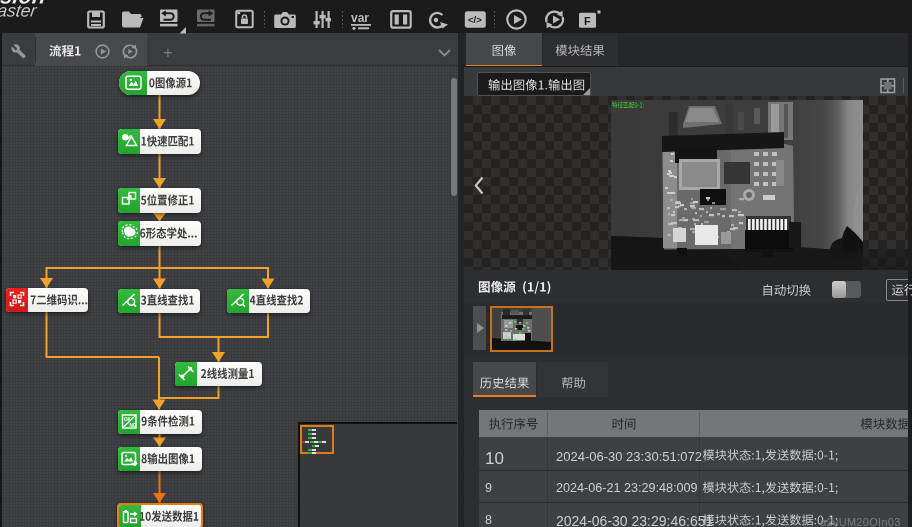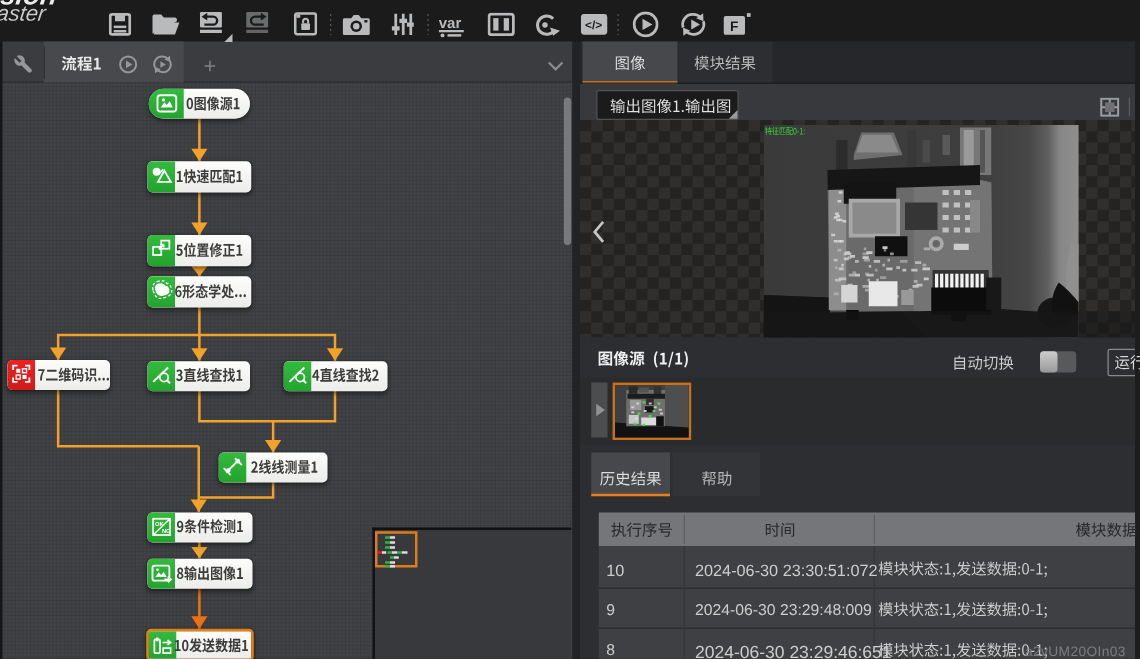--- a/index.html
+++ b/index.html
@@ -486,25 +486,25 @@
 <div class="abs" style="left:538px;top:362px;width:70px;height:35px;background:#323437;z-index:4"></div>
 
 <div class="abs" style="left:479px;top:410px;width:433px;height:27px;background:#747679;z-index:3"></div>
 <div class="abs" style="left:547px;top:412px;width:1px;height:23px;background:#5c5e60;z-index:4"></div>
 <div class="abs" style="left:699px;top:412px;width:1px;height:23px;background:#5c5e60;z-index:4"></div>
 <div class="abs" style="left:479px;top:437px;width:433px;height:90px;background:#3e4043;z-index:3"></div>
 <div class="abs" style="left:479px;top:469.5px;width:433px;height:1px;background:#292b2d;z-index:4"></div>
 <div class="abs" style="left:479px;top:502px;width:433px;height:1px;background:#292b2d;z-index:4"></div>
 <div class="abs" style="left:547px;top:437px;width:1px;height:90px;background:#333537;z-index:4"></div>
 <div class="abs" style="left:699px;top:437px;width:1px;height:90px;background:#333537;z-index:4"></div>
-<div class="abs" style="left:485px;top:449px;color:#cdcdcd;font-size:13px;z-index:5">10</div>
+<div class="abs" style="left:485px;top:449px;color:#cdcdcd;font-size:17px;z-index:5">10</div>
 <div class="abs" style="left:485px;top:481px;color:#cdcdcd;font-size:12.5px;z-index:5">9</div>
 <div class="abs" style="left:485px;top:513px;color:#cdcdcd;font-size:12.5px;z-index:5">8</div>
 <div class="abs" style="left:556px;top:449px;color:#cdcdcd;font-size:13px;z-index:5">2024-06-30 23:30:51:072</div>
-<div class="abs" style="left:556px;top:481px;color:#cdcdcd;font-size:12.6px;z-index:5">2024-06-30 23:29:48:009</div>
+<div class="abs" style="left:556px;top:481px;color:#cdcdcd;font-size:12.6px;z-index:5">2024-06-21 23:29:48:009</div>
 <div class="abs" style="left:556px;top:513px;color:#cdcdcd;font-size:14px;z-index:5">2024-06-30 23:29:46:651</div>
 <div class="abs" style="left:820px;top:516px;color:#7b7d80;font-size:11px;z-index:65;letter-spacing:.3px">a2vUM20OIn03</div>
 
 <div class="abs" style="left:908px;top:33px;width:4px;height:494px;background:#1d1d1e;z-index:50"></div>
 
 <svg style="position:absolute;left:0;top:0;z-index:60;pointer-events:none" width="912" height="527" viewBox="0 0 912 527">
       <defs>
         <path id="g1" d="M565 356V-46H670V356ZM395 356V264C395 179 382 74 267 -6C294 -23 334 -60 351 -84C487 13 503 151 503 260V356ZM732 356V59C732 -8 739 -30 756 -47C773 -64 800 -72 824 -72C838 -72 860 -72 876 -72C894 -72 917 -67 931 -58C947 -49 957 -34 964 -13C971 7 975 59 977 104C950 114 914 131 896 149C895 104 894 68 892 52C890 37 888 30 885 26C882 24 877 23 872 23C867 23 860 23 856 23C852 23 847 25 846 28C843 31 842 41 842 56V356ZM72 750C135 720 215 669 252 632L322 729C282 766 200 811 138 838ZM31 473C96 446 179 399 218 364L285 464C242 498 158 540 94 564ZM49 3 150 -78C211 20 274 134 327 239L239 319C179 203 102 78 49 3ZM550 825C563 796 576 761 585 729H324V622H495C462 580 427 537 412 523C390 504 355 496 332 491C340 466 356 409 360 380C398 394 451 399 828 426C845 402 859 380 869 361L965 423C933 477 865 559 810 622H948V729H710C698 766 679 814 661 851ZM708 581 758 520 540 508C569 544 600 584 629 622H776Z"></path>
         <path id="g2" d="M570 711H804V573H570ZM459 812V472H920V812ZM451 226V125H626V37H388V-68H969V37H746V125H923V226H746V309H947V412H427V309H626V226ZM340 839C263 805 140 775 29 757C42 732 57 692 63 665C102 670 143 677 185 684V568H41V457H169C133 360 76 252 20 187C39 157 65 107 76 73C115 123 153 194 185 271V-89H301V303C325 266 349 227 361 201L430 296C411 318 328 405 301 427V457H408V568H301V710C344 720 385 733 421 747Z"></path>
         <path id="g3" d="M82 0H527V120H388V741H279C232 711 182 692 107 679V587H242V120H82Z"></path>

